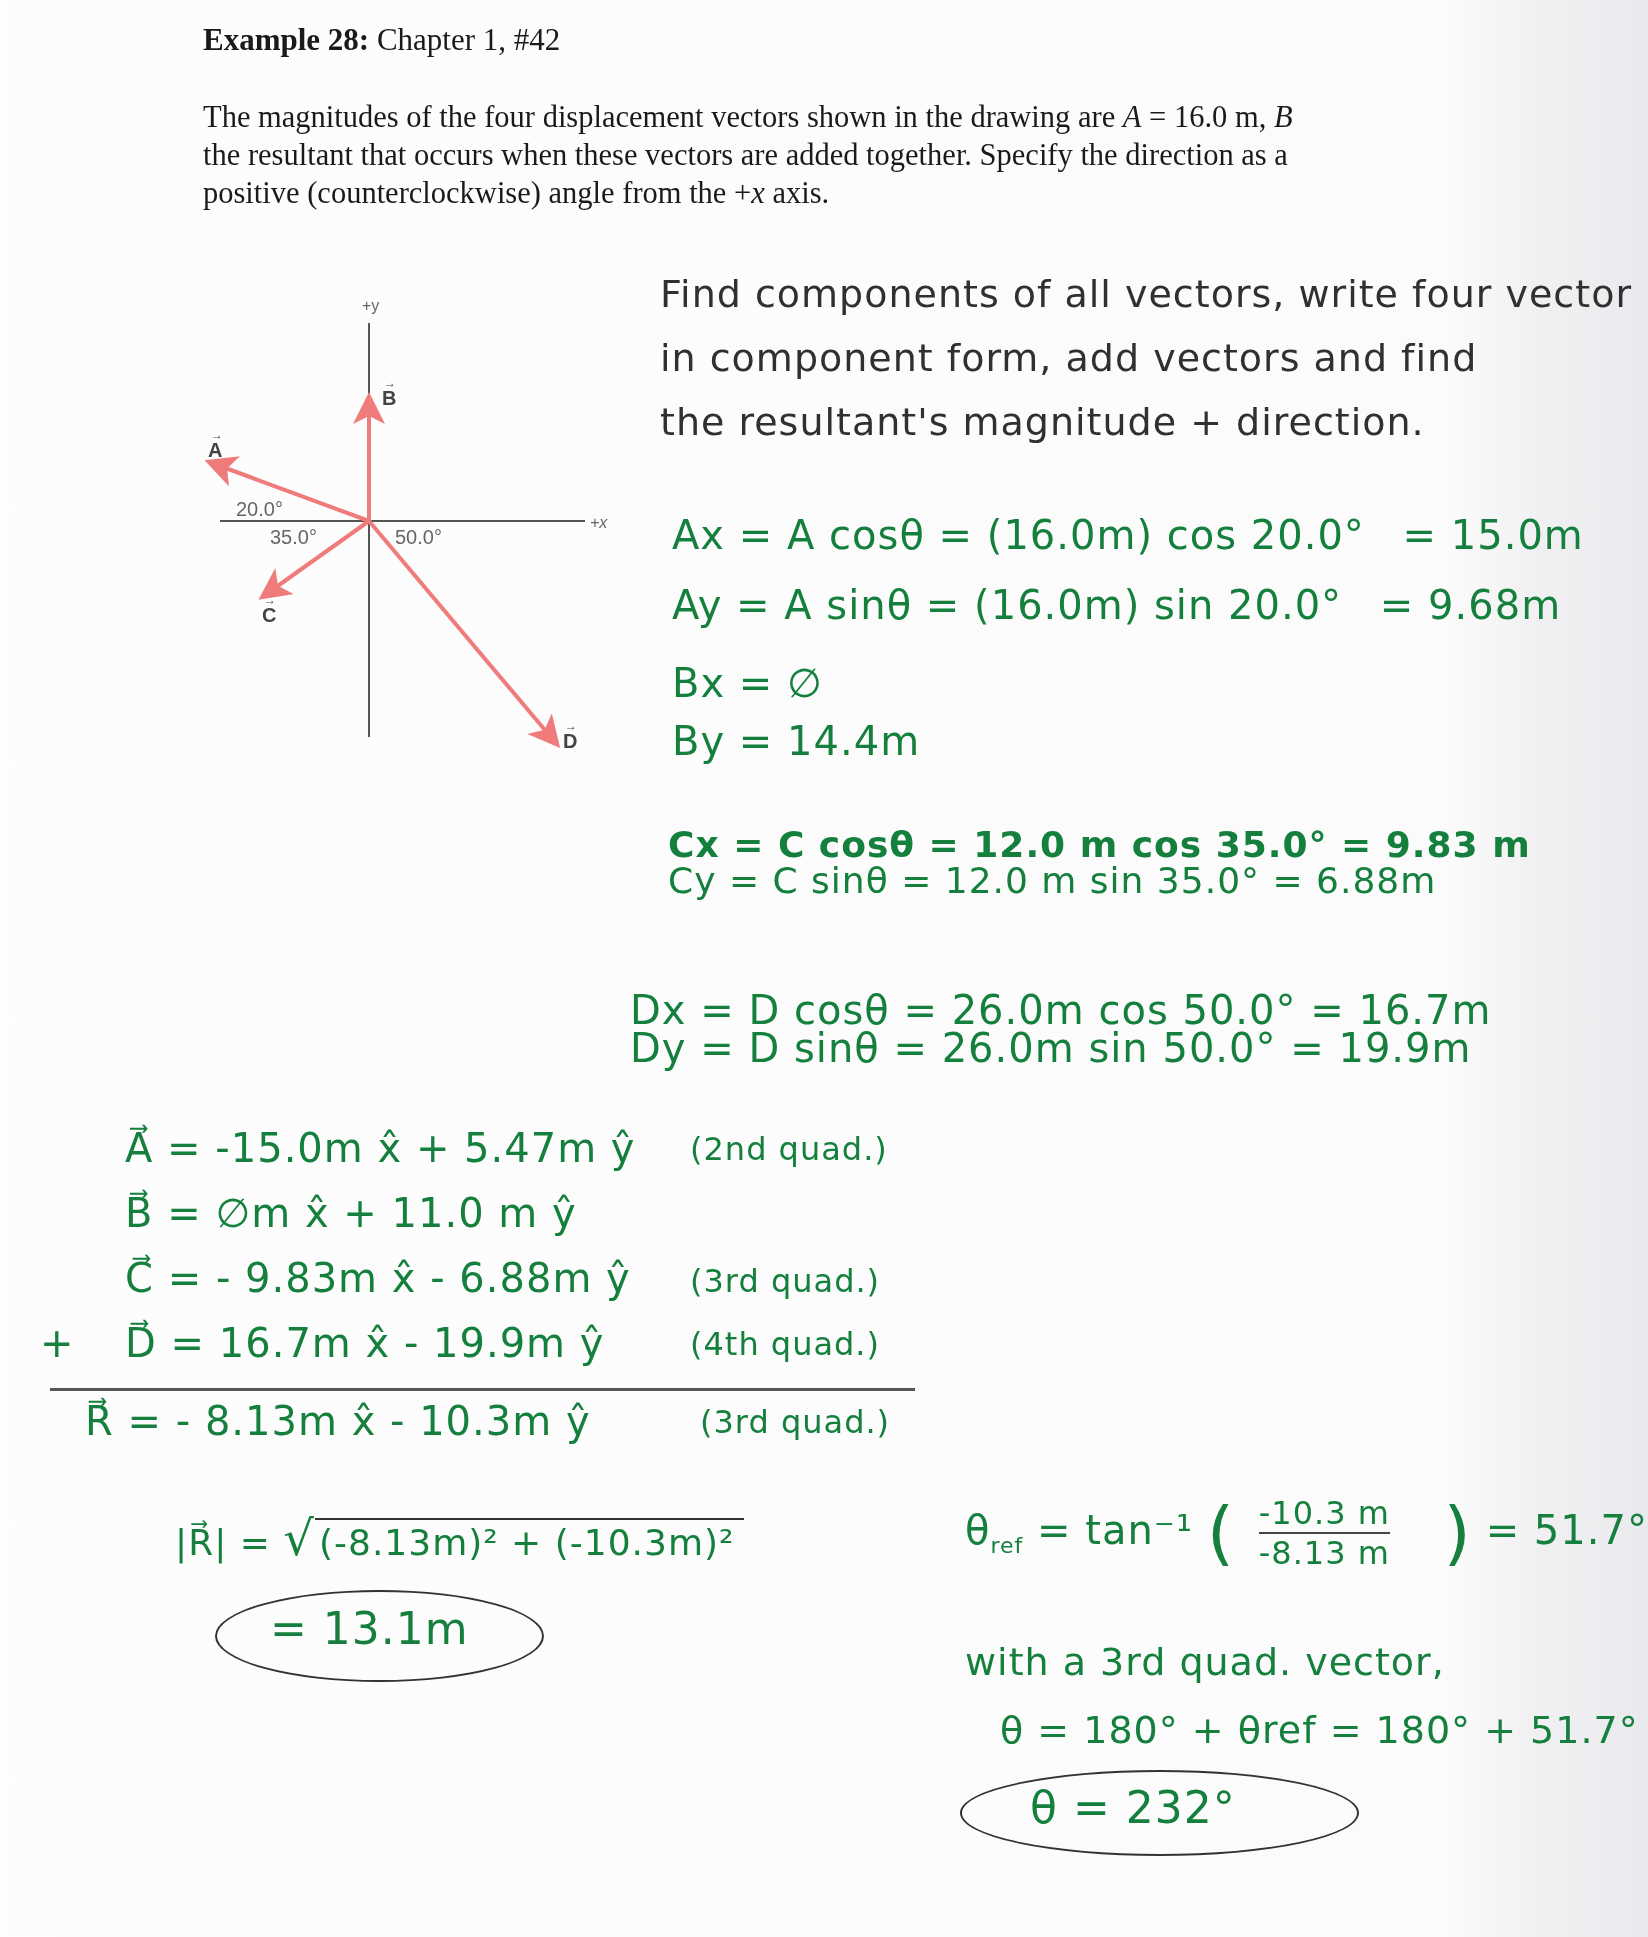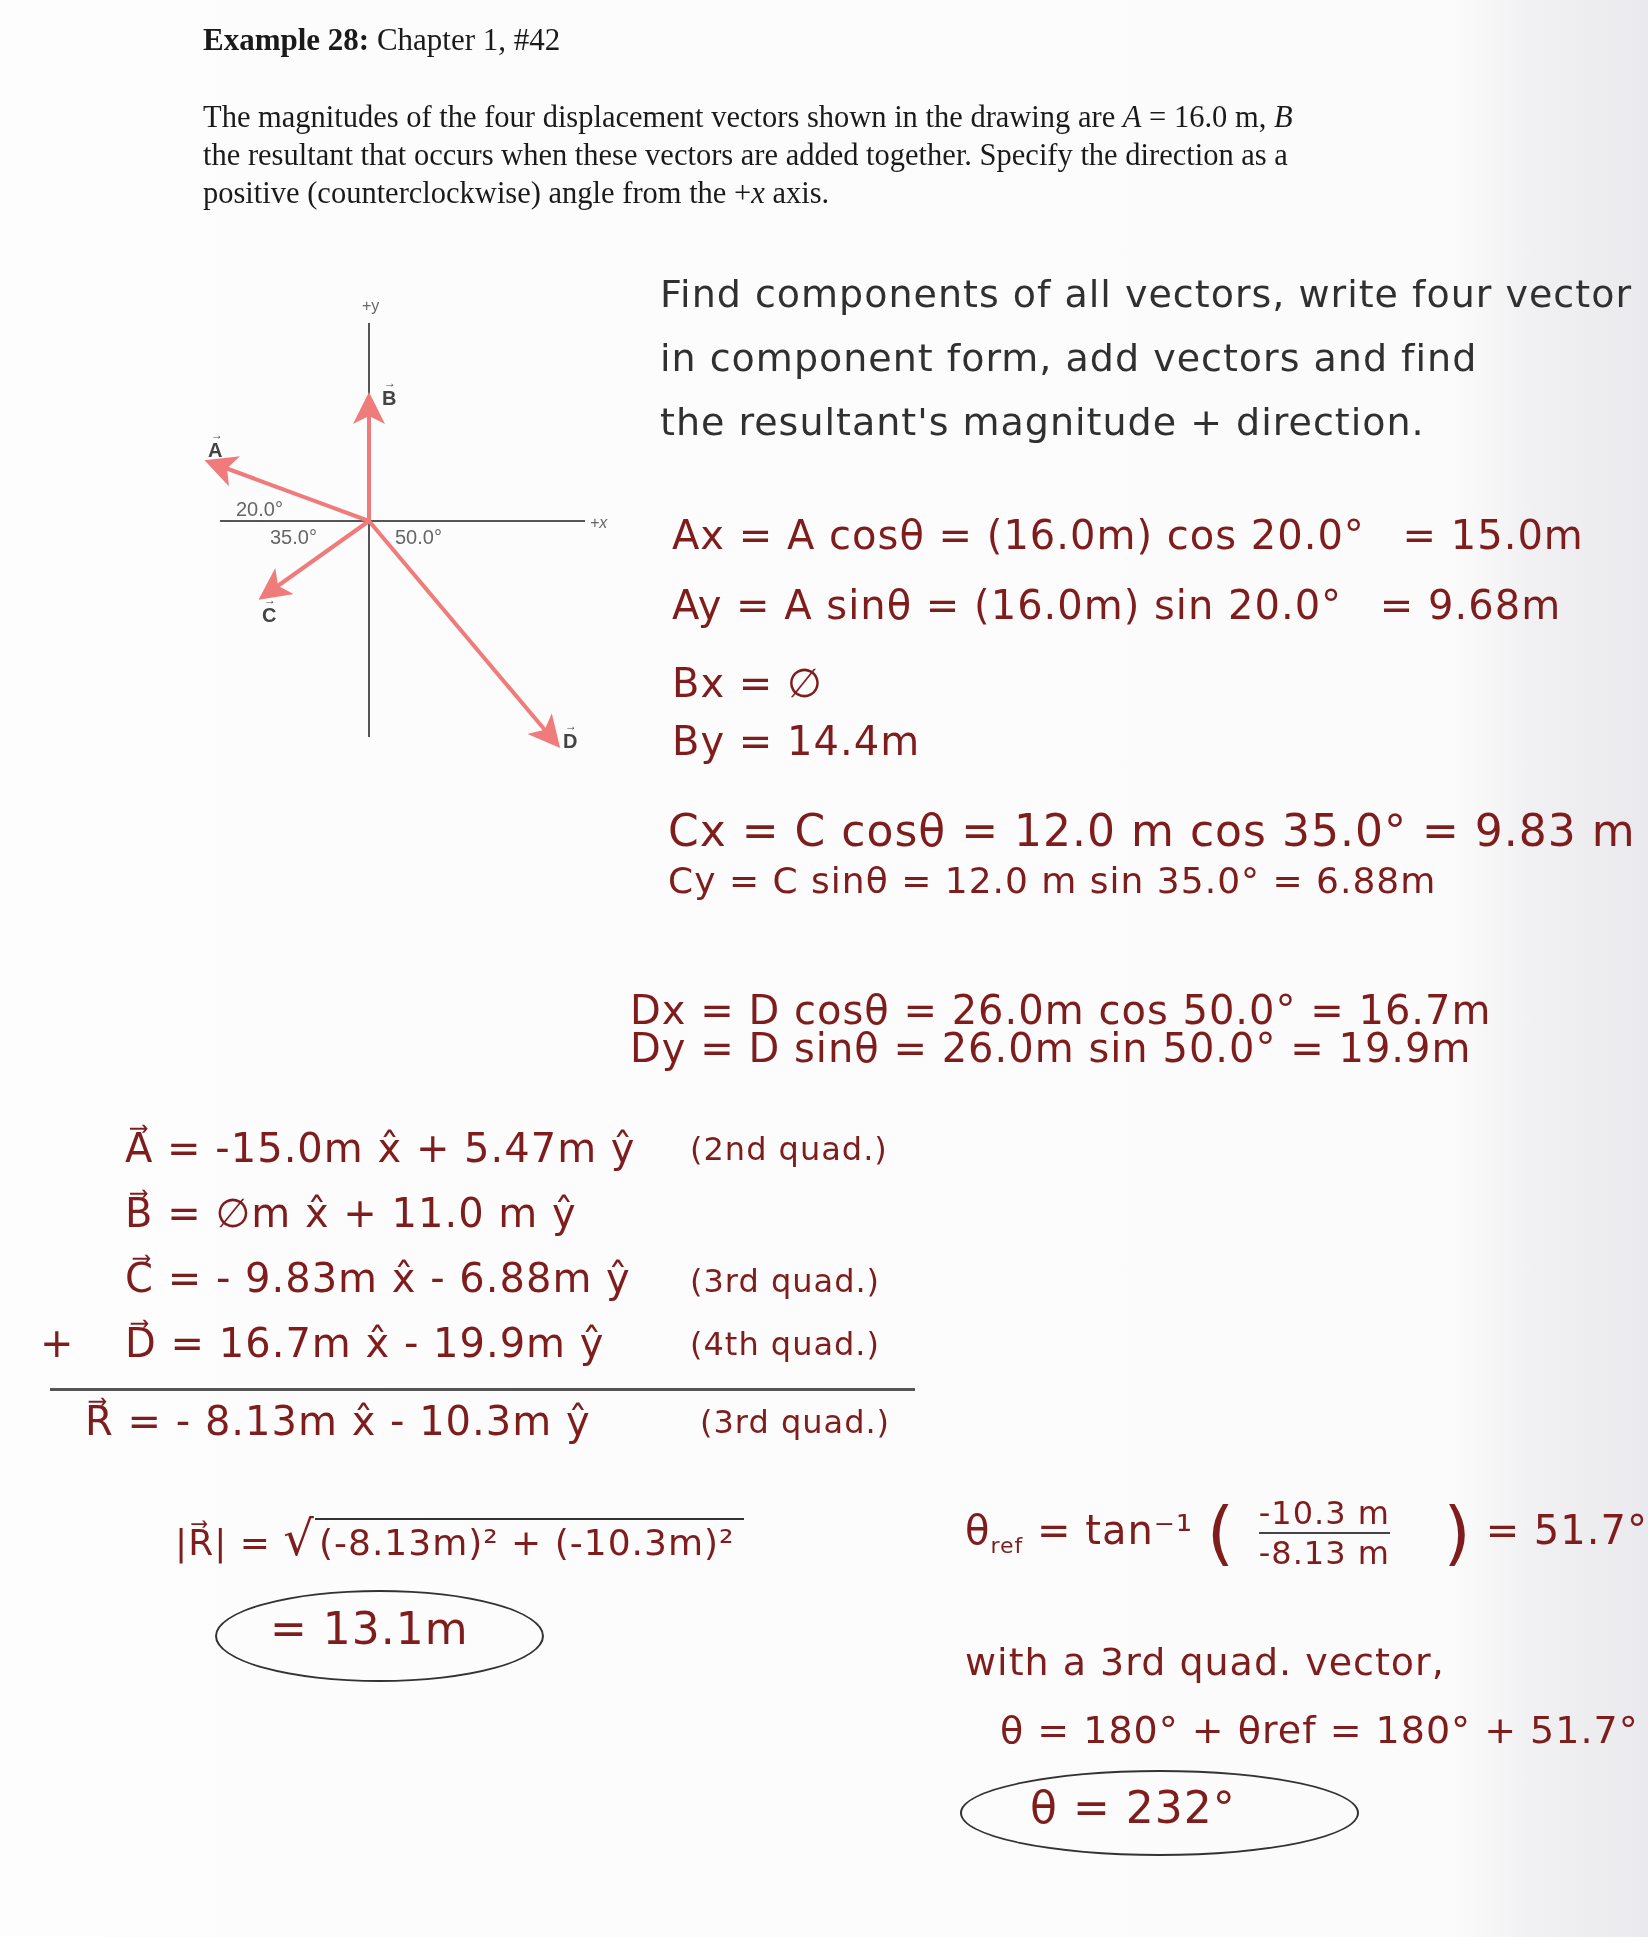--- a/index.html
+++ b/index.html
@@ -6,21 +6,21 @@
     body {
       width: 1648px; height: 1937px; position: relative; overflow: hidden;
       background: linear-gradient(to right, #fdfdfd 0%, #fbfbfb 88%, #f1f1f3 93%, #eaeaee 100%);
       font-family: "Liberation Serif", serif; color: #1a1a1a;
     }
     .abs { position: absolute; }
     .title { left: 203px; top: 22px; font-size: 31px; }
     .title b { font-weight: bold; }
     .problem { left: 203px; top: 98px; width: 1200px; font-size: 30.5px; line-height: 38px; }
     .problem i { font-style: italic; }
-    .hand { font-family: "DejaVu Sans", sans-serif; color: #7f1d1d; font-weight: normal; letter-spacing: 1px; }
+    .hand { font-family: "DejaVu Sans", sans-serif; color: #15803d; font-weight: normal; letter-spacing: 1px; }
     .note { left: 660px; top: 262px; font-size: 38px; line-height: 64px; color: #303030; }
     .eq { font-size: 40px; white-space: nowrap; }
     .sub { font-size: 22px; vertical-align: sub; }
     .rule { border-top: 3px solid #555; }
     .ellipse { border: 2.5px solid #333; border-radius: 50%; }
     svg text { font-family: "Liberation Sans", sans-serif; }
   </style>
 </head>
 <body>
 
@@ -77,21 +77,21 @@
 </div>
 <div class="abs hand eq" style="left:672px; top:582px;">
   <span>Ay</span> <span>= A sinθ = (16.0m) sin 20.0°</span> <span style="margin-left:24px">= 9.68m</span>
 </div>
 <div class="abs hand eq" style="left:672px; top:660px;">
   <span>Bx</span> <span>= ∅</span>
 </div>
 <div class="abs hand eq" style="left:672px; top:718px;">
   <span>By</span> <span>= 14.4m</span>
 </div>
-<div class="abs hand eq" style="left:668px; top:805px; font-size:44px;">
+<div class="abs hand eq" style="left:668px; top:824px; font-size:36px;font-weight:bold;">
   <span>Cx</span> <span>= C cosθ = 12.0 m cos 35.0°</span> <span>= 9.83 m</span>
 </div>
 <div class="abs hand eq" style="left:668px; top:860px; font-size:36px;">
   <span>Cy</span> <span>= C sinθ = 12.0 m sin 35.0°</span> <span>= 6.88m</span>
 </div>
 <div class="abs hand eq" style="left:630px; top:950px;margin-top:37px;">
   <span>Dx</span> <span>= D cosθ = 26.0m cos 50.0°</span> <span>= 16.7m</span>
 </div>
 <div class="abs hand eq" style="left:630px; top:1025px;">
   <span>Dy</span> <span>= D sinθ = 26.0m sin 50.0°</span> <span>= 19.9m</span>

